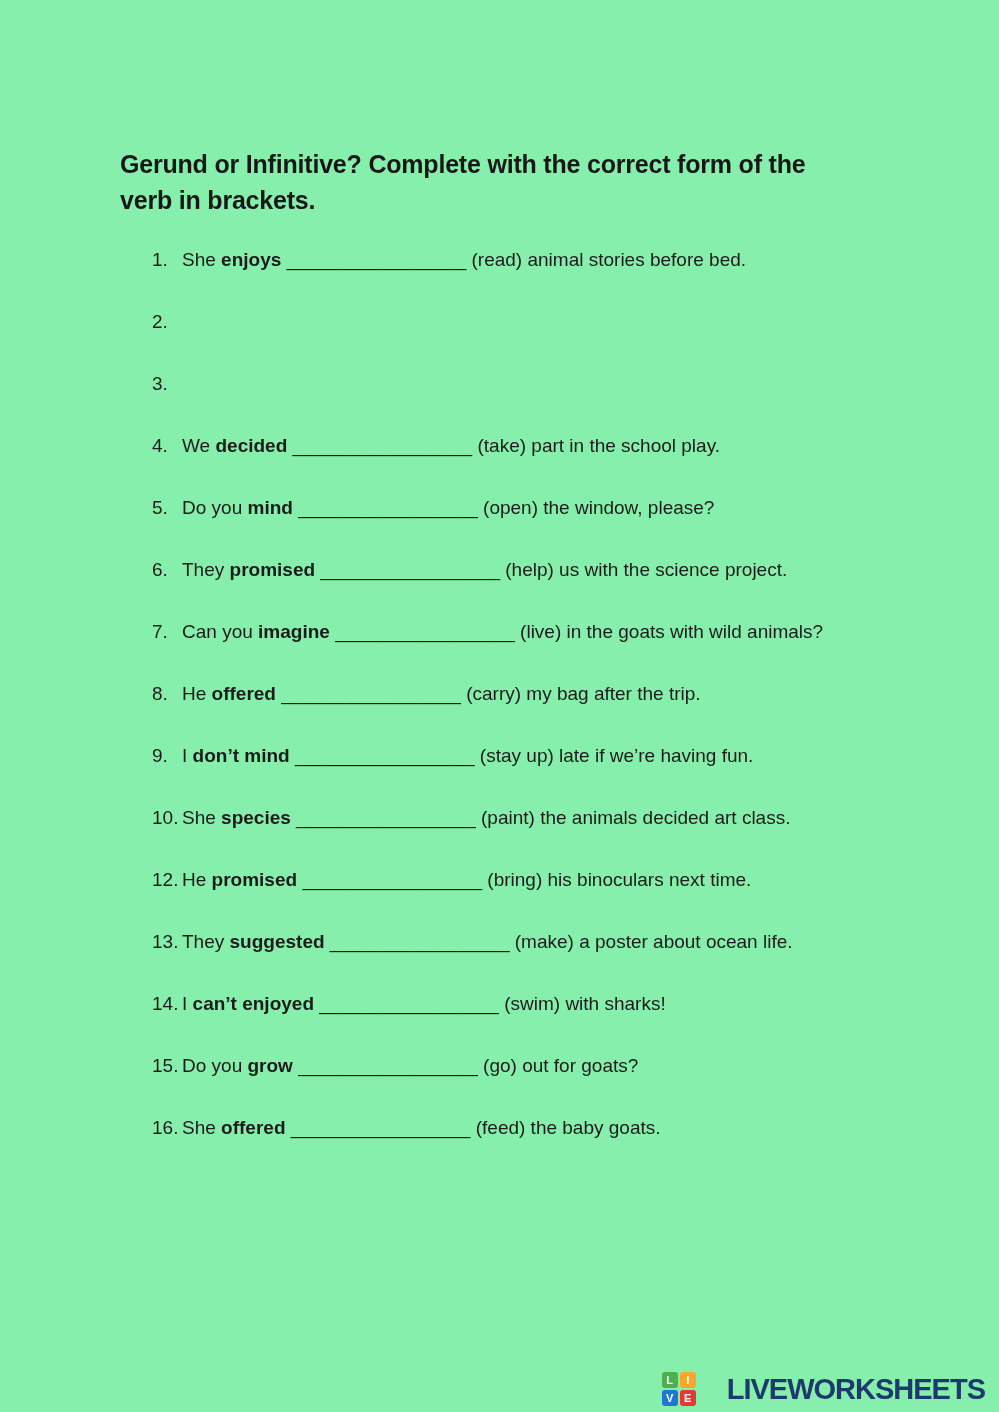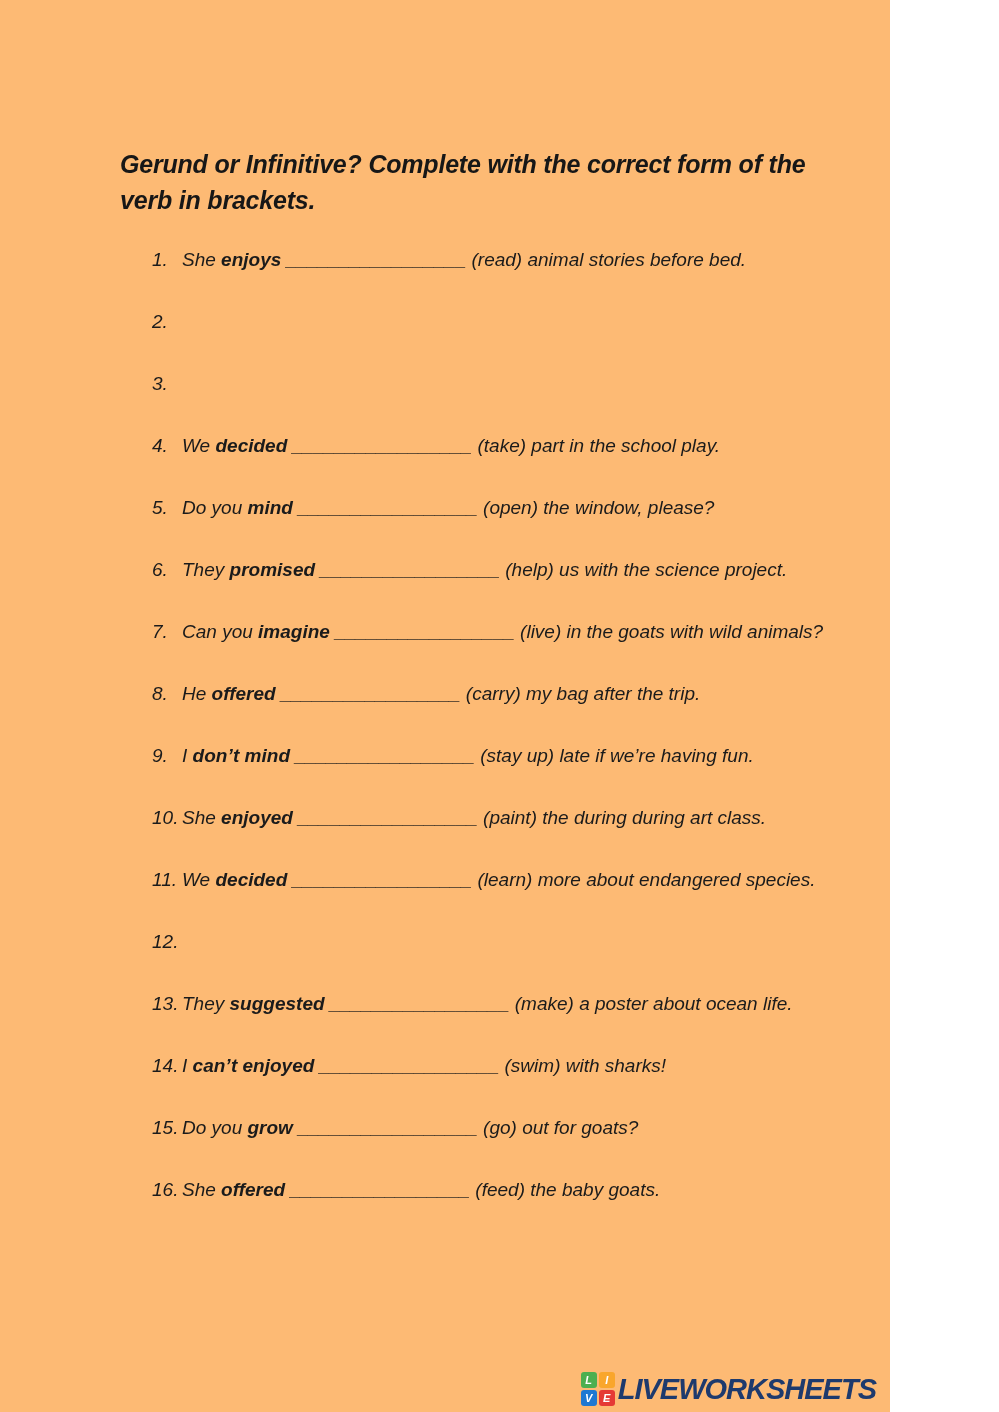--- a/index.html
+++ b/index.html
@@ -1,23 +1,22 @@
 <!DOCTYPE html>
 <html><head>
 <meta charset="utf-8">
 <style>
   html,body{margin:0;padding:0;background:#ffffff;}
   .page{
     position:relative;
-    width:890px;height:1412px;
-    background:#fdba74;
+    width:999px;height:1412px;
+    background:#86efac;
     font-family:"Liberation Sans",sans-serif;
     color:#1b1b1b;
     overflow:hidden;
-    font-style:italic;
   }
   .title{
     position:absolute;left:120px;top:146px;
     font-size:25px;font-weight:700;line-height:36px;
     letter-spacing:-0.2px;color:#171717;
   }
   .list{position:absolute;left:152px;top:246px;}
   .item{
     display:flex;align-items:baseline;
     height:27px;margin-bottom:35px;
@@ -86,28 +85,25 @@
     <div class="item">
         <span class="num">8.</span>
         <span class="sentence"><span>He</span> <b>offered</b> <span class="blank">_________________</span> <span>(carry) my bag after the trip.</span></span>
       </div>
     <div class="item">
         <span class="num">9.</span>
         <span class="sentence"><span>I</span> <b>don’t mind</b> <span class="blank">_________________</span> <span>(stay up) late if we’re having fun.</span></span>
       </div>
     <div class="item">
         <span class="num">10.</span>
-        <span class="sentence"><span>She</span> <b>enjoyed</b> <span class="blank">_________________</span> <span>(paint) the during during art class.</span></span>
-      </div>
-    <div class="item">
-        <span class="num">11.</span>
-        <span class="sentence"><span>We</span> <b>decided</b> <span class="blank">_________________</span> <span>(learn) more about endangered species.</span></span>
+        <span class="sentence"><span>She</span> <b>species</b> <span class="blank">_________________</span> <span>(paint) the animals decided art class.</span></span>
       </div>
     <div class="item">
         <span class="num">12.</span>
+        <span class="sentence"><span>He</span> <b>promised</b> <span class="blank">_________________</span> <span>(bring) his binoculars next time.</span></span>
       </div>
     <div class="item">
         <span class="num">13.</span>
         <span class="sentence"><span>They</span> <b>suggested</b> <span class="blank">_________________</span> <span>(make) a poster about ocean life.</span></span>
       </div>
     <div class="item">
         <span class="num">14.</span>
         <span class="sentence"><span>I</span> <b>can’t enjoyed</b> <span class="blank">_________________</span> <span>(swim) with sharks!</span></span>
       </div>
     <div class="item">
@@ -120,16 +116,16 @@
       </div>
   </div>
 
   <div class="footer">
     <span class="logo-grid">
       <span class="tile" style="background: rgb(76, 175, 80);">L</span>
       <span class="tile" style="background: rgb(249, 166, 43);">I</span>
       <span class="tile" style="background: rgb(30, 120, 210);">V</span>
       <span class="tile" style="background: rgb(229, 57, 53);">E</span>
     </span>
-    <span class="brand" style="color: rgb(30, 58, 109);">LIVEWORKSHEETS</span>
+    <span class="brand" style="color: rgb(30, 58, 109); margin-left: 28px;">LIVEWORKSHEETS</span>
   </div>
 
 </div>
 
 </body></html>

